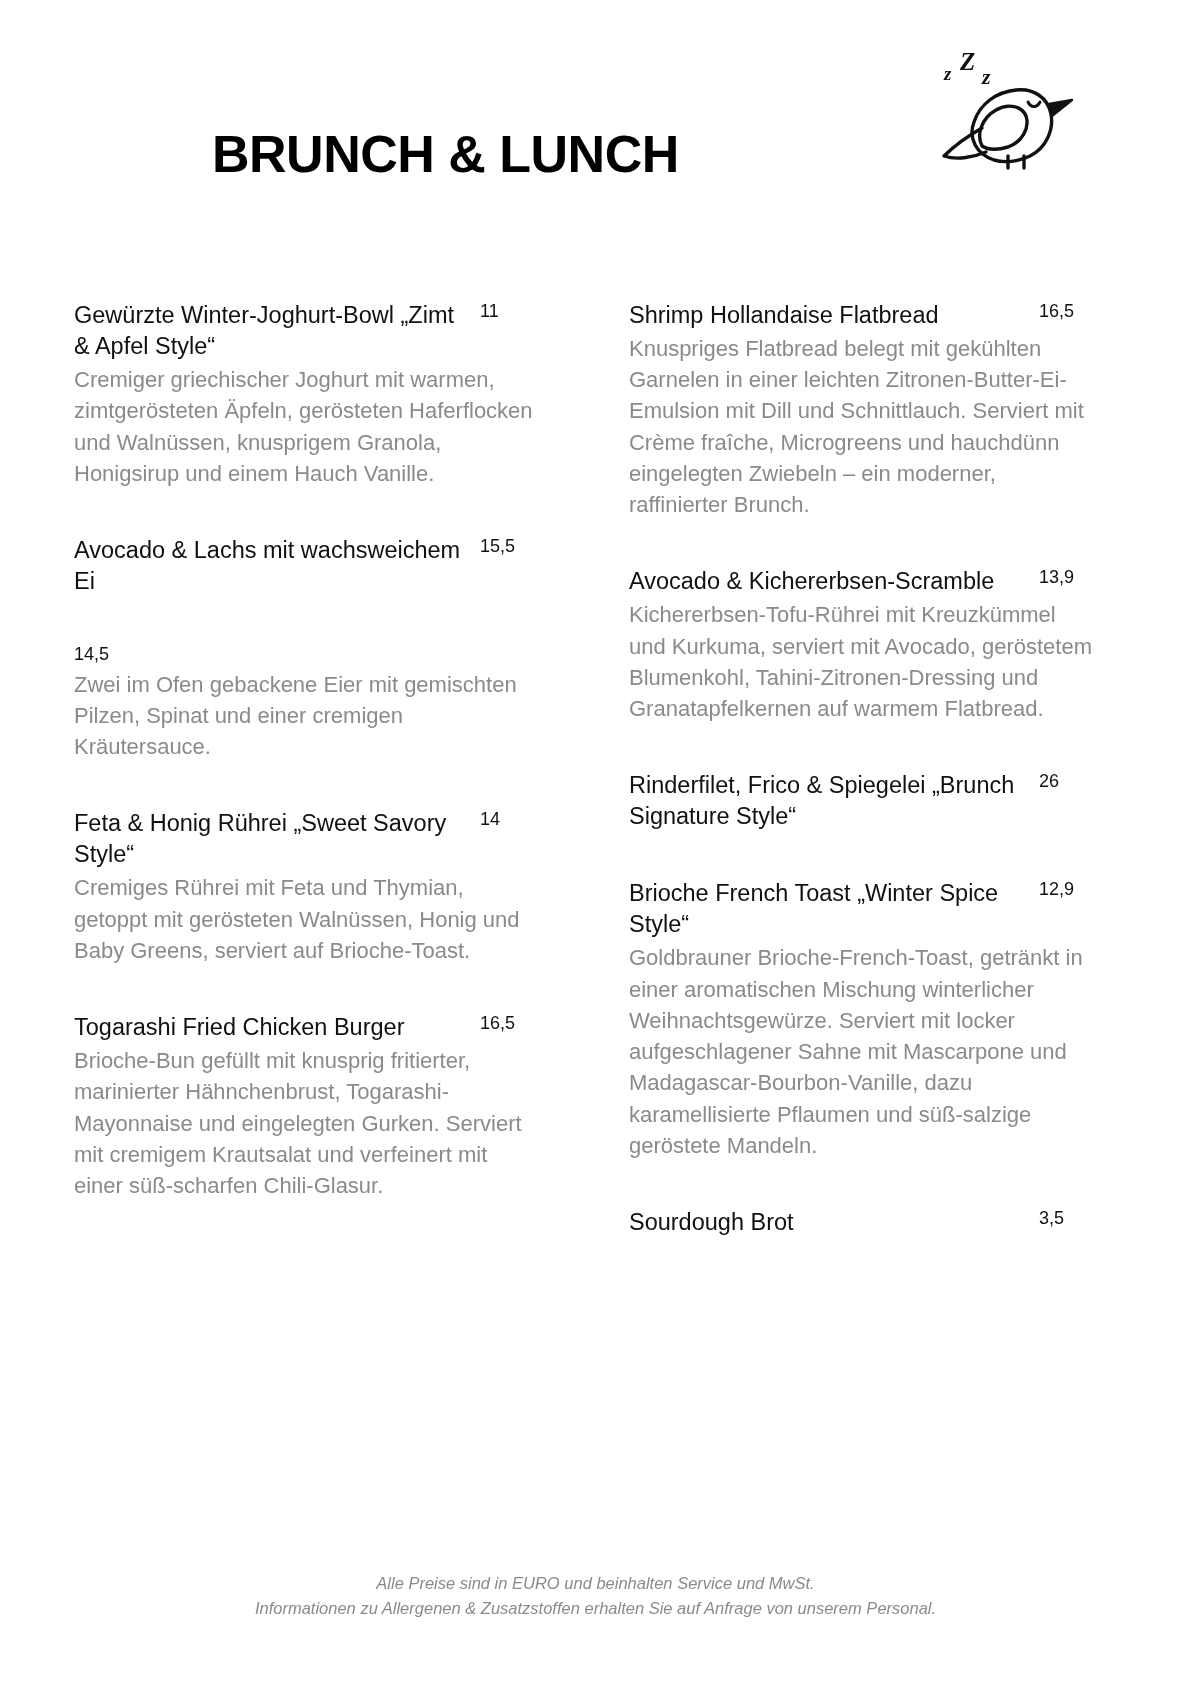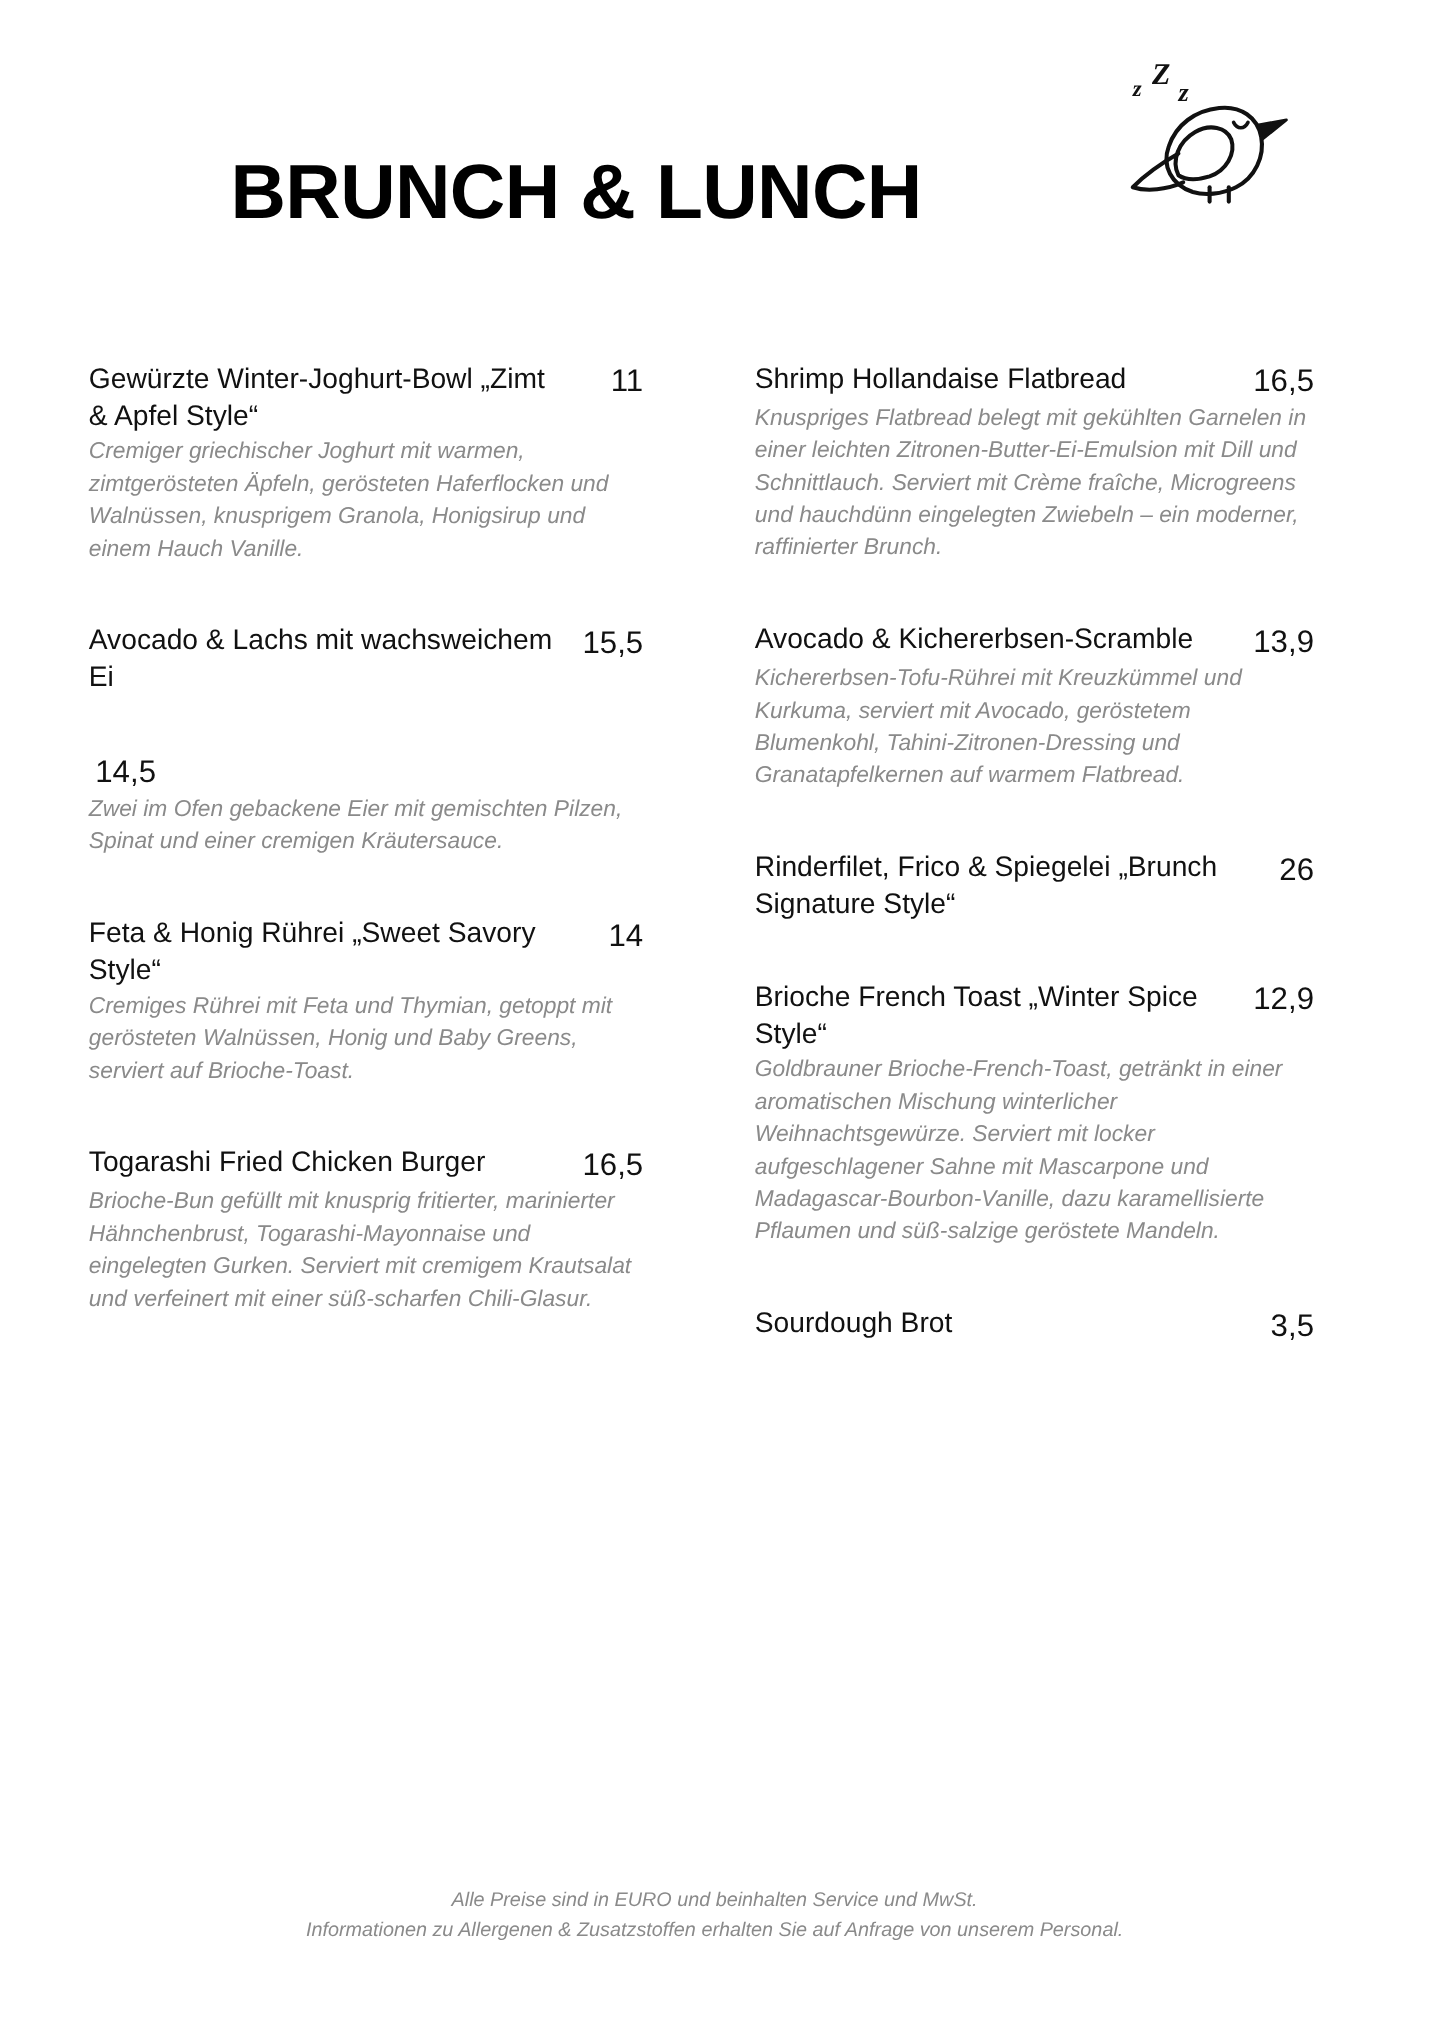--- a/index.html
+++ b/index.html
@@ -19,23 +19,23 @@
   
   .header {
     position: absolute;
     left: 0;
     top: 0;
     width: 1191px;
     height: 300px;
   }
   .menu-title {
     position: absolute;
-    left: 192px;
+    left: 212px;
     top: 128px;
-    font-size: 64px;
+    font-size: 52px;
     font-weight: 700;
     letter-spacing: -0.5px;
     line-height: 1;
     color: #000000;
     white-space: nowrap;
   }
   .bird-logo {
     position: absolute;
     left: 930px;
     top: 42px;
@@ -78,33 +78,32 @@
     gap: 18px;
   }
   .item-name {
     font-size: 23.5px;
     font-weight: 400;
     line-height: 1.32;
     color: #111111;
     flex: 1 1 auto;
   }
   .item-price {
-    font-size: 26px;
+    font-size: 18px;
     font-weight: 400;
     line-height: 1.32;
     color: #111111;
     white-space: nowrap;
     flex: 0 0 auto;
-    text-align: right;
+    text-align: left;
     min-width: 56px;
   }
   .item-desc {
     margin-top: 2px;
-    font-size: 19px;
-    font-style: italic;
+    font-size: 22px;
     line-height: 1.42;
     color: #8a8a8a;
   }
 
   
   .col-left .item-price { padding-right: 6px; }
   .col-right .item-price { padding-right: 0px; }
 
   
   .footer {

